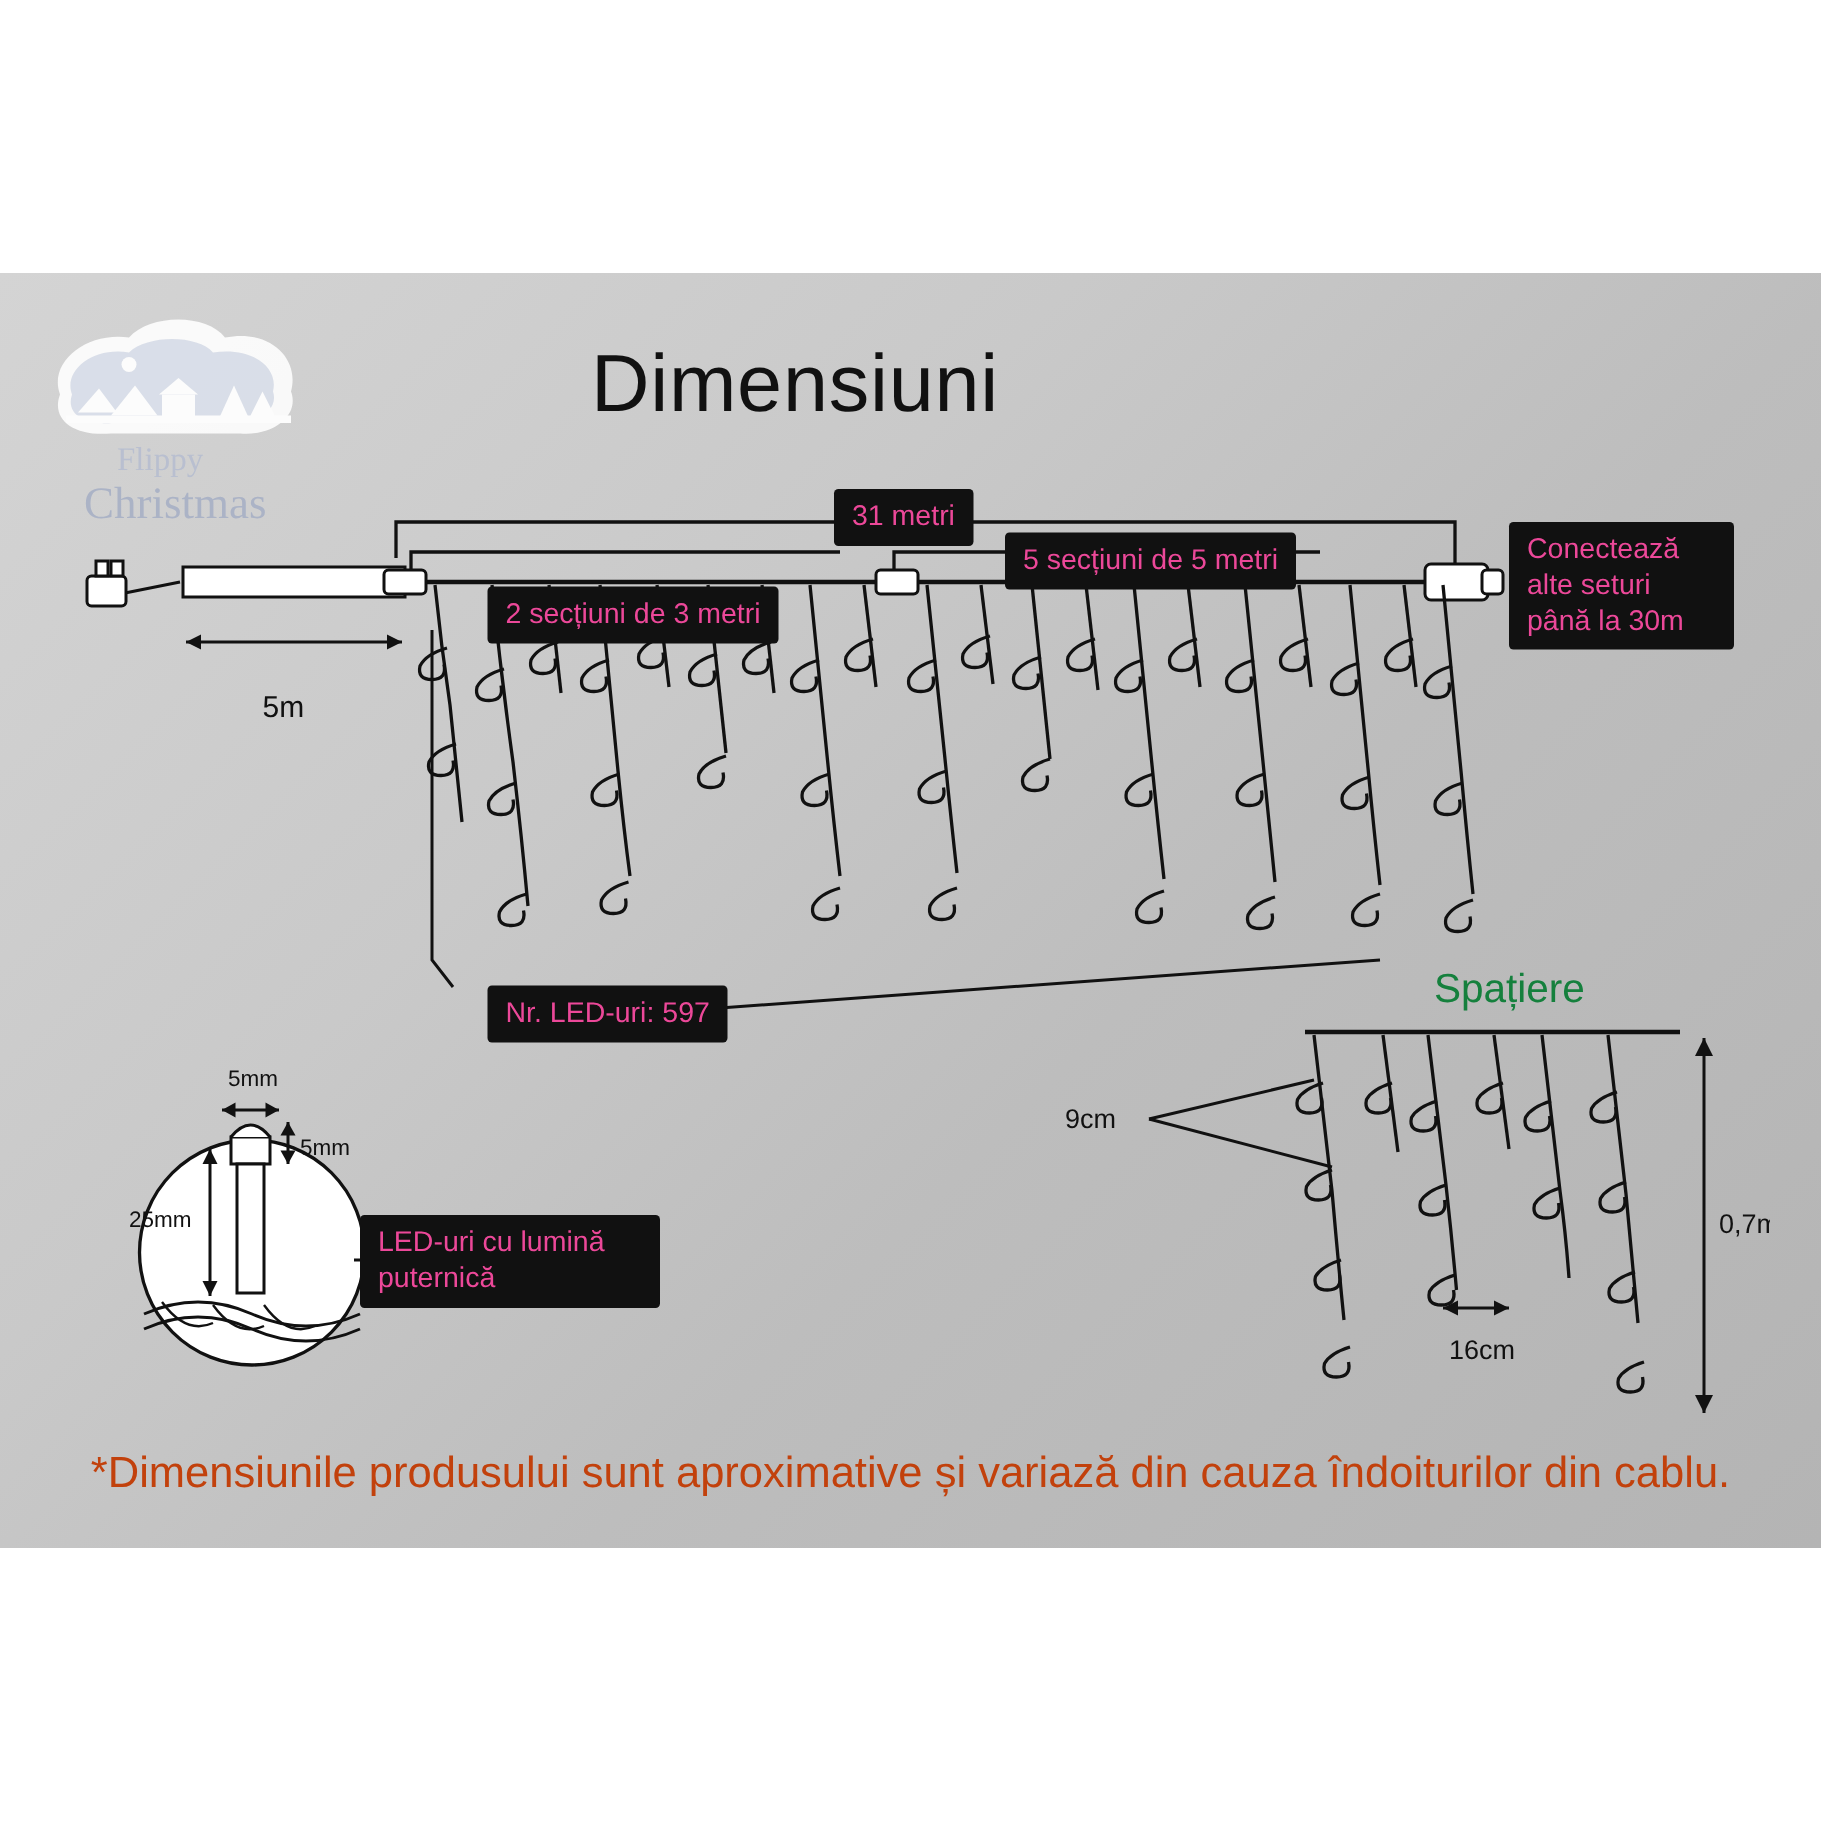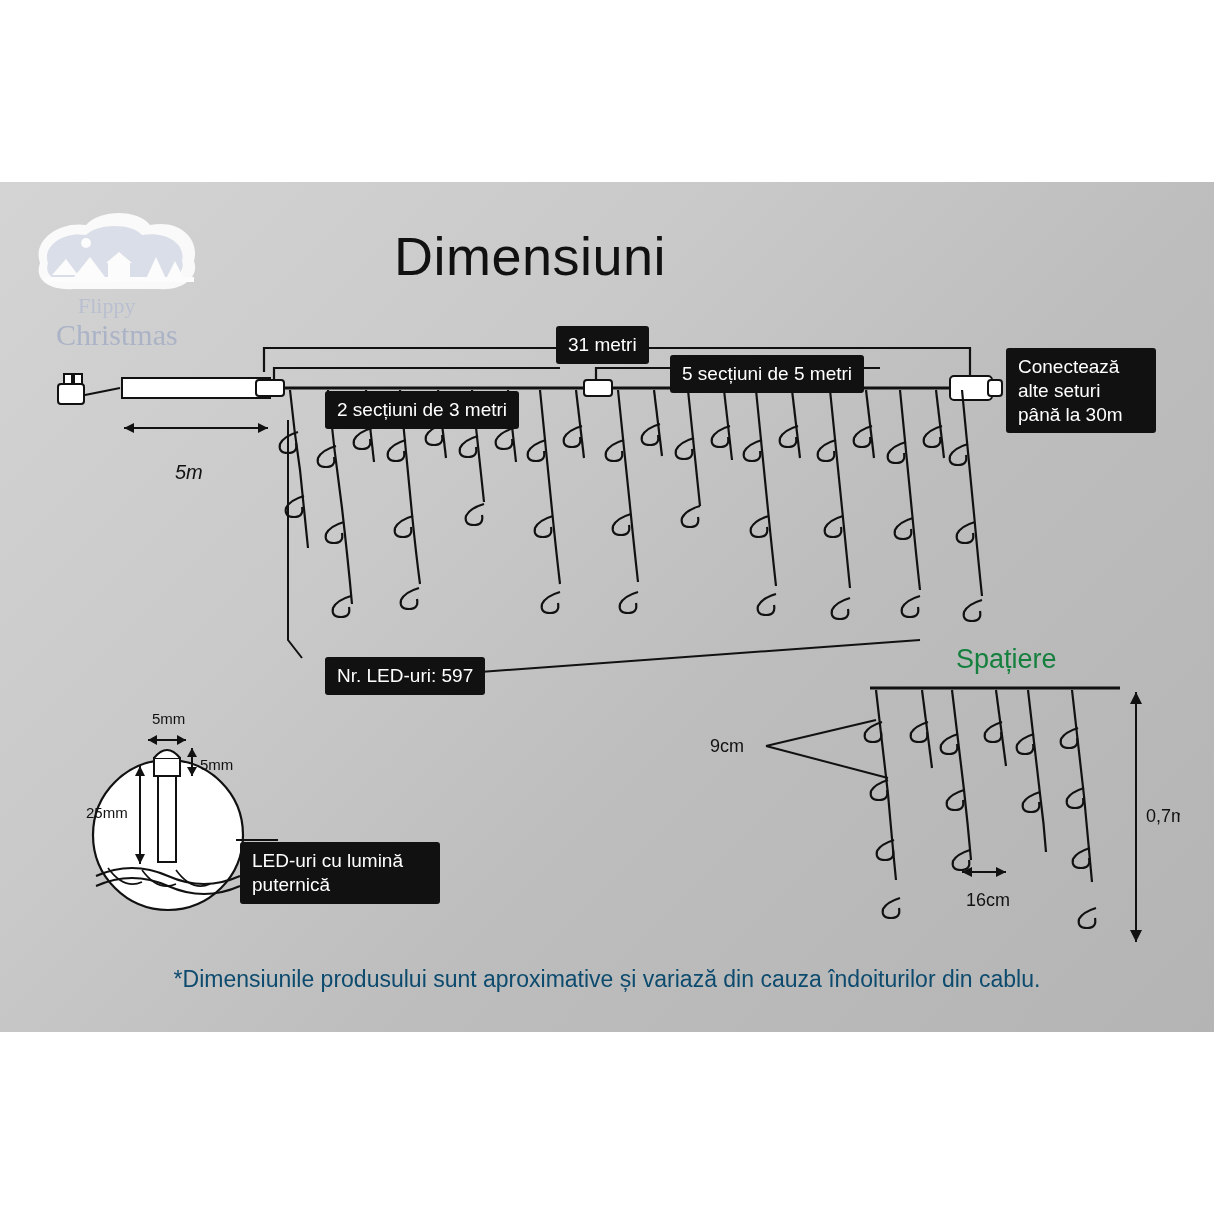--- a/index.html
+++ b/index.html
@@ -3,24 +3,24 @@
 <meta charset="utf-8">
 <style>
   html,body{margin:0;padding:0;background:#ffffff;}
   body{width:1214px;height:1214px;font-family:"Liberation Sans",sans-serif;}
   #stage{position:relative;width:1214px;height:1214px;overflow:hidden;background:#ffffff;}
   
   #panel{position:absolute;left:0;top:182px;width:1214px;height:850px;
          background:linear-gradient(135deg,#d4d4d4 0%,#c9c9c9 35%,#bdbdbd 60%,#b4b4b4 100%);}
   .abs{position:absolute;}
   .title{left:0;top:225px;width:1060px;text-align:center;font-size:54px;color:#111;letter-spacing:.5px;}
-  .tag{background:#111;color:#ffffff;font-size:19px;padding:7px 12px;border-radius:3px;line-height:1.25;white-space:nowrap;}
+  .tag{background:#111;color:#ec4899;font-size:19px;padding:7px 12px;border-radius:3px;line-height:1.25;white-space:nowrap;}
   .tag.multi{white-space:normal;}
   .lbl{color:#111;font-size:20px;}
-  .note{left:0;top:966px;width:1214px;text-align:center;font-size:23px;color:#0c4a6e;}
+  .note{left:0;top:966px;width:1214px;text-align:center;font-size:29px;color:#c2410c;}
   .subhead{font-size:27px;color:#15803d;}
   svg{display:block;}
   #logo{left:22px;top:205px;width:250px;height:160px;opacity:.95;}
   .logo-txt1{font-family:"Liberation Serif",serif;font-size:22px;fill:#b8bfd0;}
   .logo-txt2{font-family:"Liberation Serif",serif;font-size:30px;fill:#aab2c6;}
 </style>
 </head>
 <body>
 
 <div id="stage">
@@ -158,21 +158,21 @@
   </svg>
 
   <div class="abs tag" style="left:556px;top:326px;">31 metri</div>
   <div class="abs tag" style="left:325px;top:355px;margin-top:36px;">2 secțiuni de 3 metri</div>
   <div class="abs tag" style="left:670px;top:355px;">5 secțiuni de 5 metri</div>
   <div class="abs tag multi" style="left:1006px;top:348px;width:126px;">
     <span style="white-space:pre-line;">Conectează
 alte seturi
 până la 30m</span>
   </div>
-  <div class="abs lbl" style="left:175px;top:461px;font-style:italic;">5m</div>
+  <div class="abs lbl" style="left:175px;top:461px;">5m</div>
   <div class="abs tag" style="left:325px;top:657px;">Nr. LED-uri: 597</div>
 
 
   <svg class="abs" style="left:50px;top:700px;" width="430" height="240" viewBox="0 0 430 240">
     <g stroke="#111" fill="none" stroke-width="2">
 
       <circle cx="118" cy="135" r="75" fill="#fff" stroke="#111" stroke-width="2.2"></circle>
 
       <rect x="104" y="58" width="26" height="18" fill="#fff" stroke="#111" stroke-width="2"></rect>
       <path d="M104 58 q13 -16 26 0" fill="#fff" stroke="#111" stroke-width="2"></path>
@@ -196,21 +196,21 @@
       <path d="M90 66 l-5 10 l10 0 z" fill="#111" stroke="none"></path>
       <path d="M90 164 l-5 -10 l10 0 z" fill="#111" stroke="none"></path>
 
       <path d="M186 140 L228 140" stroke-width="2"></path>
     </g>
     <text x="102" y="24" font-family="Liberation Sans, sans-serif" font-size="15" fill="#111">5mm</text>
     <text x="150" y="70" font-family="Liberation Sans, sans-serif" font-size="15" fill="#111">5mm</text>
     <text x="36" y="118" font-family="Liberation Sans, sans-serif" font-size="15" fill="#111">25mm</text>
   </svg>
 
-  <div class="abs tag multi" style="left:240px;top:810px;width:176px;margin-top:32px;">
+  <div class="abs tag multi" style="left:240px;top:810px;width:176px;">
     <span style="white-space:pre-line;">LED-uri cu lumină
 puternică</span>
   </div>
 
   <div class="abs subhead" style="left:956px;top:644px;">Spațiere</div>
 
   <svg class="abs" style="left:690px;top:672px;" width="490" height="290" viewBox="0 0 490 290">
     <g stroke="#111" fill="none" stroke-width="2.2">
 
       <path d="M180 16 L430 16" stroke-width="3"></path>

